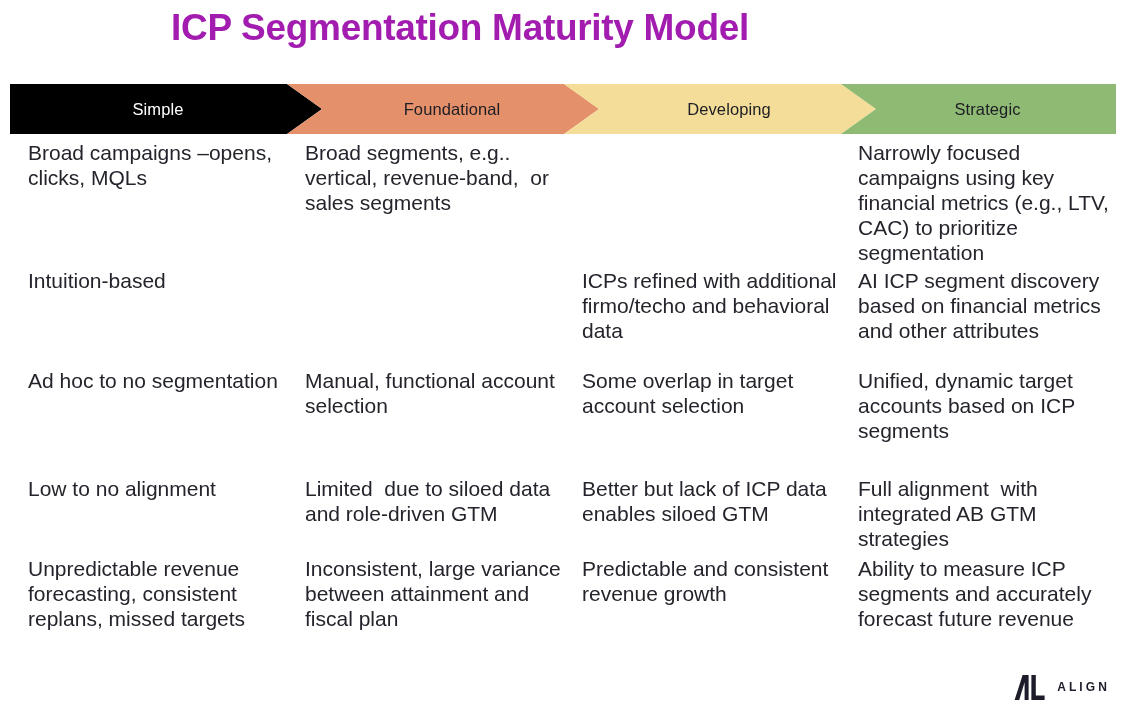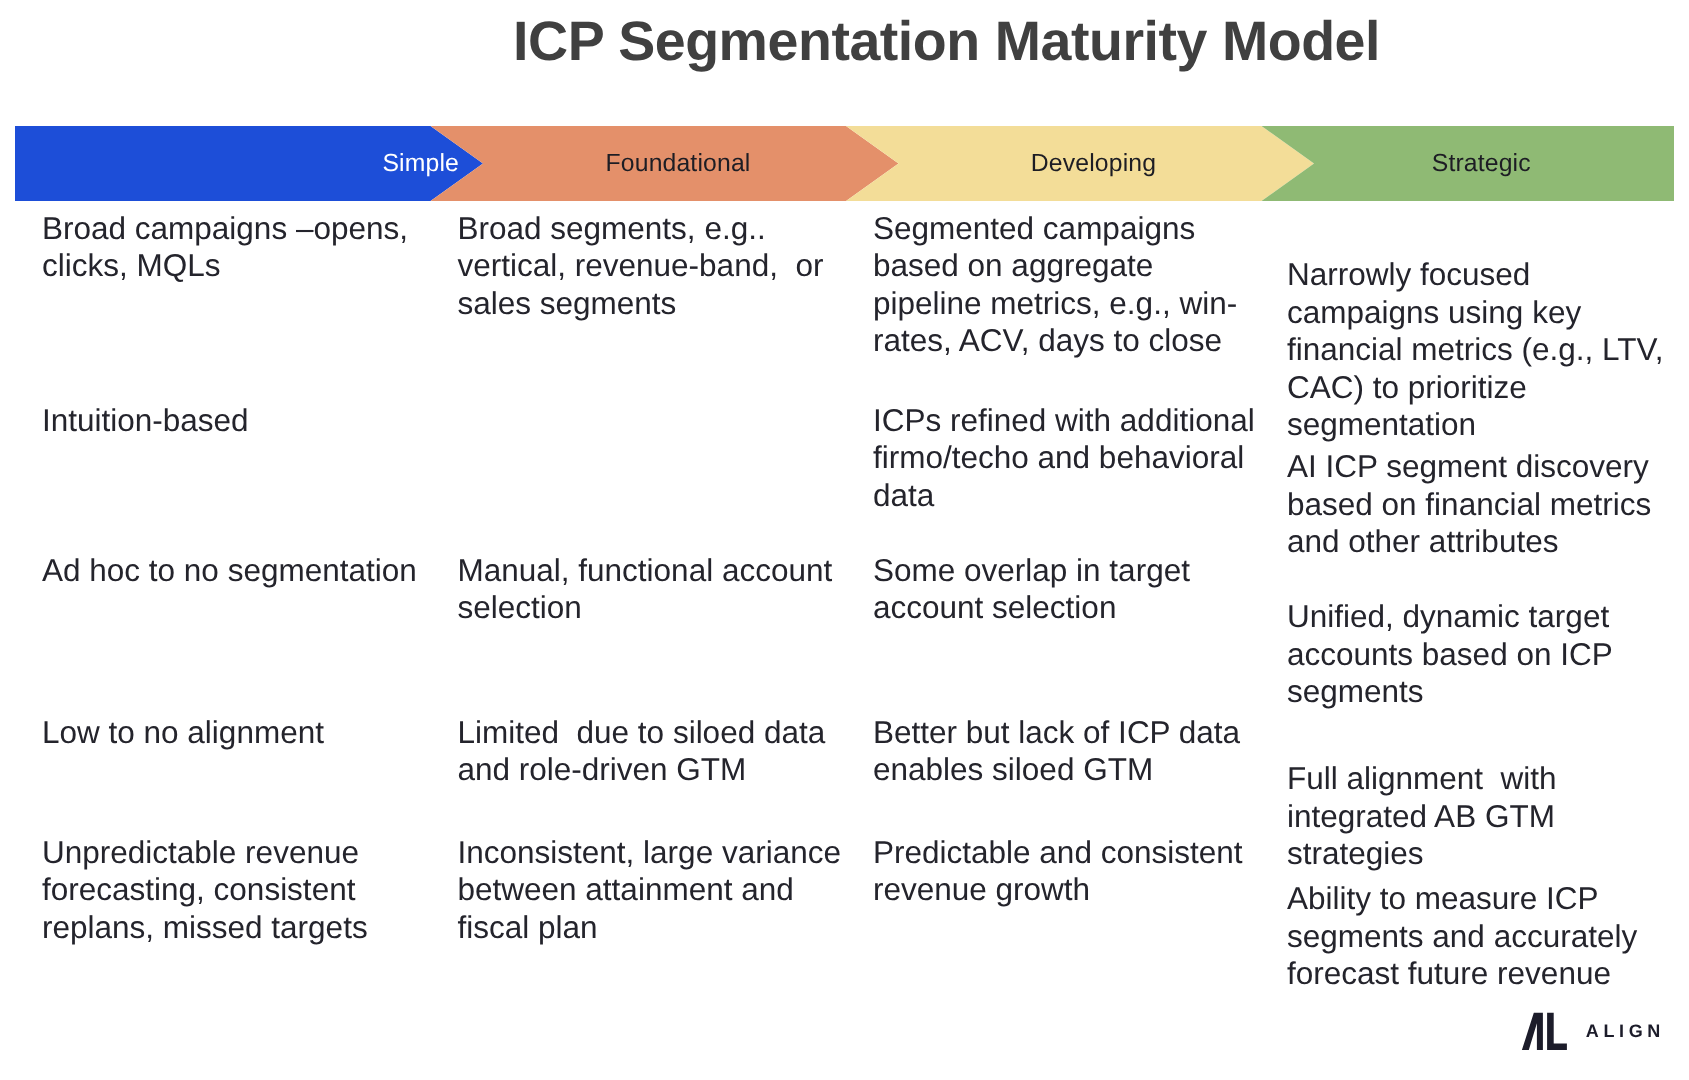--- a/index.html
+++ b/index.html
@@ -15,25 +15,25 @@
     font-family: "Liberation Sans", sans-serif;
     -webkit-font-smoothing: antialiased;
   }
 
   
   .page-title {
     position: absolute;
     left: 0;
     top: 2px;
     width: 920px;
-    text-align: right;
+    text-align: center;
     font-size: 37px;
     font-weight: 700;
     letter-spacing: -0.3px;
-    color: #404040;
+    color: #a21caf;
     line-height: 52px;
     white-space: nowrap;
   }
 
   
   .chevron-band {
     position: absolute;
     left: 10px;
     top: 84px;
     width: 1106px;
@@ -54,23 +54,22 @@
     line-height: 50px;
     position: relative;
     z-index: 2;
     white-space: nowrap;
   }
 
   
   .chevron.c0 {
     left: 0px;
     width: 312px;
-    background: #1d4ed8;
+    background: #000000;
     clip-path: polygon(0 0, 277px 0, 312px 50%, 277px 100%, 0 100%);
-    justify-content: flex-end;
   }
   .chevron.c1 {
     left: 277px;
     width: 312px;
     background: #e4906a;
     clip-path: polygon(0 0, 277px 0, 312px 50%, 277px 100%, 0 100%, 35px 50%);
   }
   .chevron.c2 {
     left: 554px;
     width: 312px;
@@ -105,21 +104,21 @@
     top: 0;
     font-size: 21px;
     line-height: 25px;
     color: #24242c;
     font-weight: 400;
     white-space: pre-wrap;
   }
   .cell.k0 { left: 28px;  width: 258px; }
   .cell.k1 { left: 305px; width: 262px; }
   .cell.k2 { left: 582px; width: 258px; }
-  .cell.k3 { left: 858px; width: 252px; margin-top: 31px; }
+  .cell.k3 { left: 858px; width: 252px; }
 
   
   .matrix-row.r0 { height: 128px; }
   .matrix-row.r1 { height: 100px; }
   .matrix-row.r2 { height: 108px; }
   .matrix-row.r3 { height: 80px;  }
   .matrix-row.r4 { height: 100px; }
 
   
   .brand-logo {
@@ -166,21 +165,20 @@
     <span class="chev-label" style="color:#1d1d24">Strategic</span>
   </div>
 
 </div>
 
 <div class="matrix">
 
   <div class="matrix-row r0">
     <div class="cell k0">Broad campaigns –opens, clicks, MQLs</div>
     <div class="cell k1">Broad segments, e.g.. vertical, revenue-band,  or sales segments</div>
-    <div class="cell k2">Segmented campaigns based on aggregate pipeline metrics, e.g., win-rates, ACV, days to close</div>
     <div class="cell k3">Narrowly focused campaigns using key financial metrics (e.g., LTV, CAC) to prioritize segmentation</div>
   </div>
 
   <div class="matrix-row r1">
     <div class="cell k0">Intuition-based</div>
     <div class="cell k2">ICPs refined with additional firmo/techo and behavioral data</div>
     <div class="cell k3">AI ICP segment discovery based on financial metrics and other attributes</div>
   </div>
 
   <div class="matrix-row r2">

